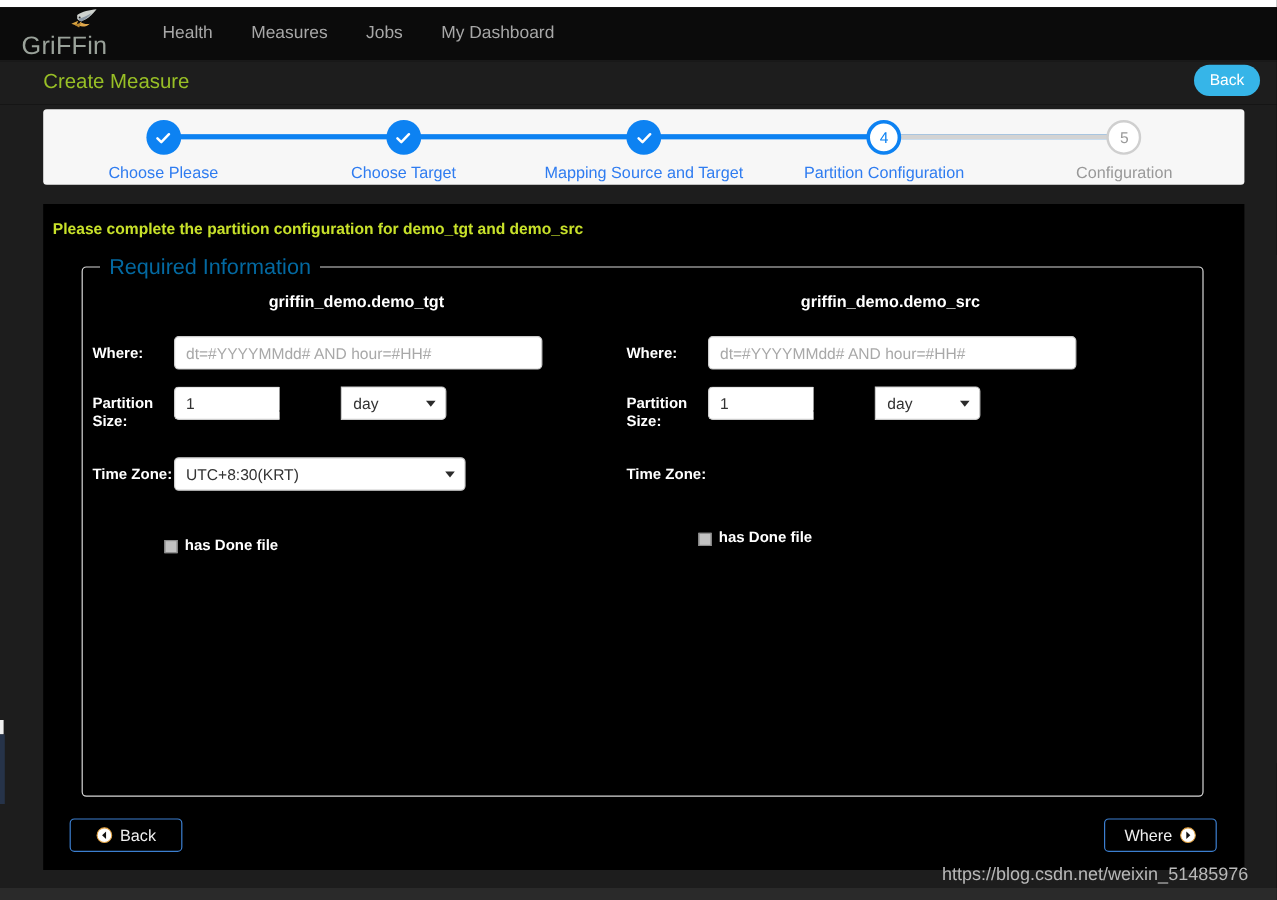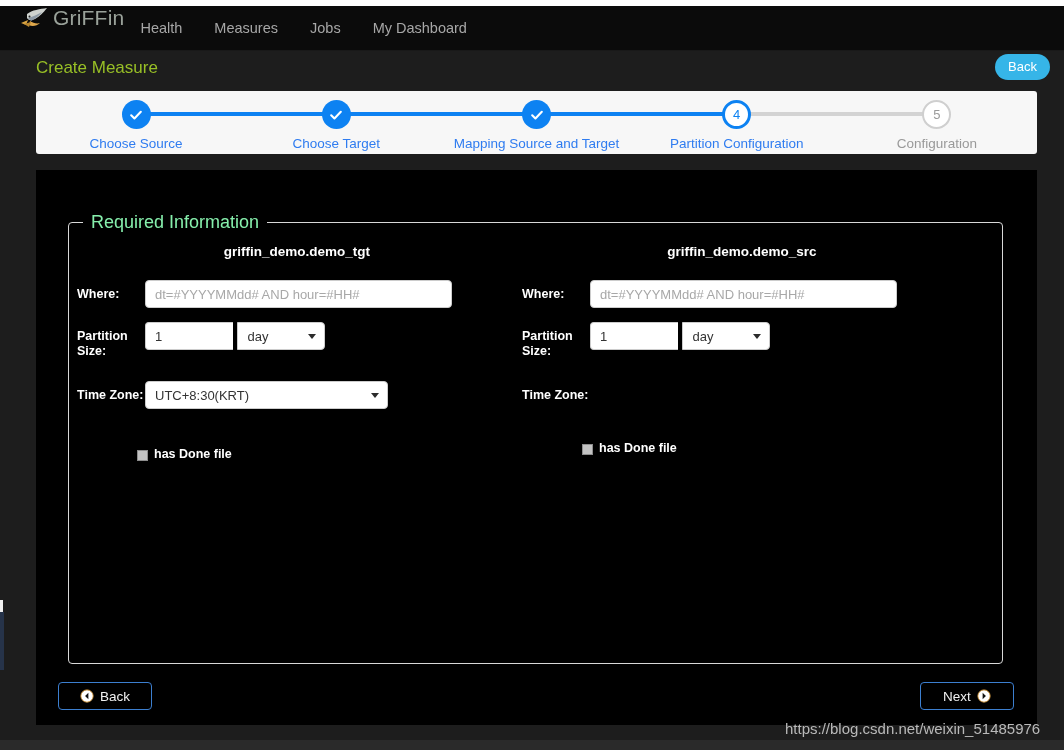--- a/index.html
+++ b/index.html
@@ -20,23 +20,24 @@
 
   
   .navbar {
     position: absolute; top: 6px; left: 0;
     width: 1064px; height: 45px;
     background: #0b0b0b;
     display: flex; align-items: center;
     border-bottom: 1px solid #191919;
   }
   .brand {
-    display: flex; align-items: flex-start;
-    margin-left: 18px; 
+    display: flex; align-items: flex-end;
+    margin-left: 18px; margin-right: 30px;
     height: 45px;
+    flex-direction: column;
   }
   .brand-logo { width: 32px; height: 26px; margin-right: 3px; }
   .brand-text {
     font-size: 21px;
     color: #9aa29a;
     letter-spacing: .2px;
     font-family: "Liberation Sans", sans-serif;
   }
   .nav-links { display: flex; align-items: center; height: 45px; }
   .nav-link {
@@ -154,21 +155,21 @@
   fieldset.req {
     position: absolute;
     left: 32px; top: 42px;
     width: 935px; height: 452px;
     border: 1px solid #d8d8d8;
     border-radius: 4px;
     margin: 0; padding: 0;
   }
   fieldset.req > legend {
     font-size: 18px;
-    color: #86efac;
+    color: #0369a1;
     padding: 0 8px;
     margin-left: 14px;
   }
   .cols {
     position: relative;
     width: 100%; height: 100%;
   }
   .col {
     position: absolute;
     top: 0;
@@ -227,21 +228,21 @@
   .selwrap::after {
     content: "";
     position: absolute;
     right: 9px; top: 12px;
     width: 0; height: 0;
     border-left: 4px solid transparent;
     border-right: 4px solid transparent;
     border-top: 5px solid #2b2b2b;
     pointer-events: none;
   }
-  .sel.unit { width: 88px; border-radius: 0 4px 4px 0; }
+  .sel.unit { width: 88px; border-radius: 0 4px 4px 0; margin-left: 47px; }
   .sel.tz   { width: 243px; }
   .sel.tz.focused {
     border: 1px solid #4da3ff;
     box-shadow: 0 0 0 2px rgba(62,150,255,.85);
   }
 
   .row-where  { margin-top: 18px; }
   .row-part   { margin-top: 14px; }
   .row-tz     { margin-top: 22px; }
 
@@ -345,21 +346,21 @@
 <div class="stepper-wrap">
   <div class="stepper" id="stepper">
 
     <div class="step">
       <div class="step-line" style="left:50%; right:-50%;"></div>
       <div class="step-circle done">
         <svg class="check-svg" viewBox="0 0 16 16">
           <path d="M2.5 8.4 L6.2 12 L13.5 4.4" stroke="#ffffff" stroke-width="2.4" fill="none" stroke-linecap="round" stroke-linejoin="round"></path>
         </svg>
       </div>
-      <div class="step-label">Choose Source</div>
+      <div class="step-label">Choose Please</div>
     </div>
 
     <div class="step">
       <div class="step-line" style="left:-50%; right:-50%;"></div>
       <div class="step-circle done">
         <svg class="check-svg" viewBox="0 0 16 16">
           <path d="M2.5 8.4 L6.2 12 L13.5 4.4" stroke="#ffffff" stroke-width="2.4" fill="none" stroke-linecap="round" stroke-linejoin="round"></path>
         </svg>
       </div>
       <div class="step-label">Choose Target</div>
@@ -384,20 +385,21 @@
     <div class="step">
       <div class="step-line grey" style="left:-50%; right:50%;"></div>
       <div class="step-circle todo">5</div>
       <div class="step-label muted">Configuration</div>
     </div>
 
   </div>
 </div>
 
 <div class="panel">
+  <div class="notice">Please complete the partition configuration for demo_tgt and demo_src</div>
 
   <fieldset class="req">
     <legend>Required Information</legend>
     <div class="cols">
 
       <div class="col left">
         <div class="col-title">griffin_demo.demo_tgt</div>
 
         <div class="form-row row-where">
           <div class="fl">Where:</div>
@@ -473,21 +475,21 @@
 
 <button class="btn-nav btn-back">
   <svg class="circ-icon" viewBox="0 0 16 16">
     <circle cx="8" cy="8" r="7" fill="#ffffff" stroke="#e0a040" stroke-width="1"></circle>
     <path d="M9.6 4.4 L5.8 8 L9.6 11.6 Z" fill="#111111"></path>
   </svg>
   <span>Back</span>
 </button>
 
 <button class="btn-nav btn-next">
-  <span>Next</span>
+  <span>Where</span>
   <svg class="circ-icon" viewBox="0 0 16 16">
     <circle cx="8" cy="8" r="7" fill="#ffffff" stroke="#e0a040" stroke-width="1"></circle>
     <path d="M6.4 4.4 L10.2 8 L6.4 11.6 Z" fill="#111111"></path>
   </svg>
 </button>
 
 <div class="watermark">https://blog.csdn.net/weixin_51485976</div>
 <div class="edge-white"></div>
 <div class="edge-artifact"></div>
 <div class="bottom-strip"></div>

